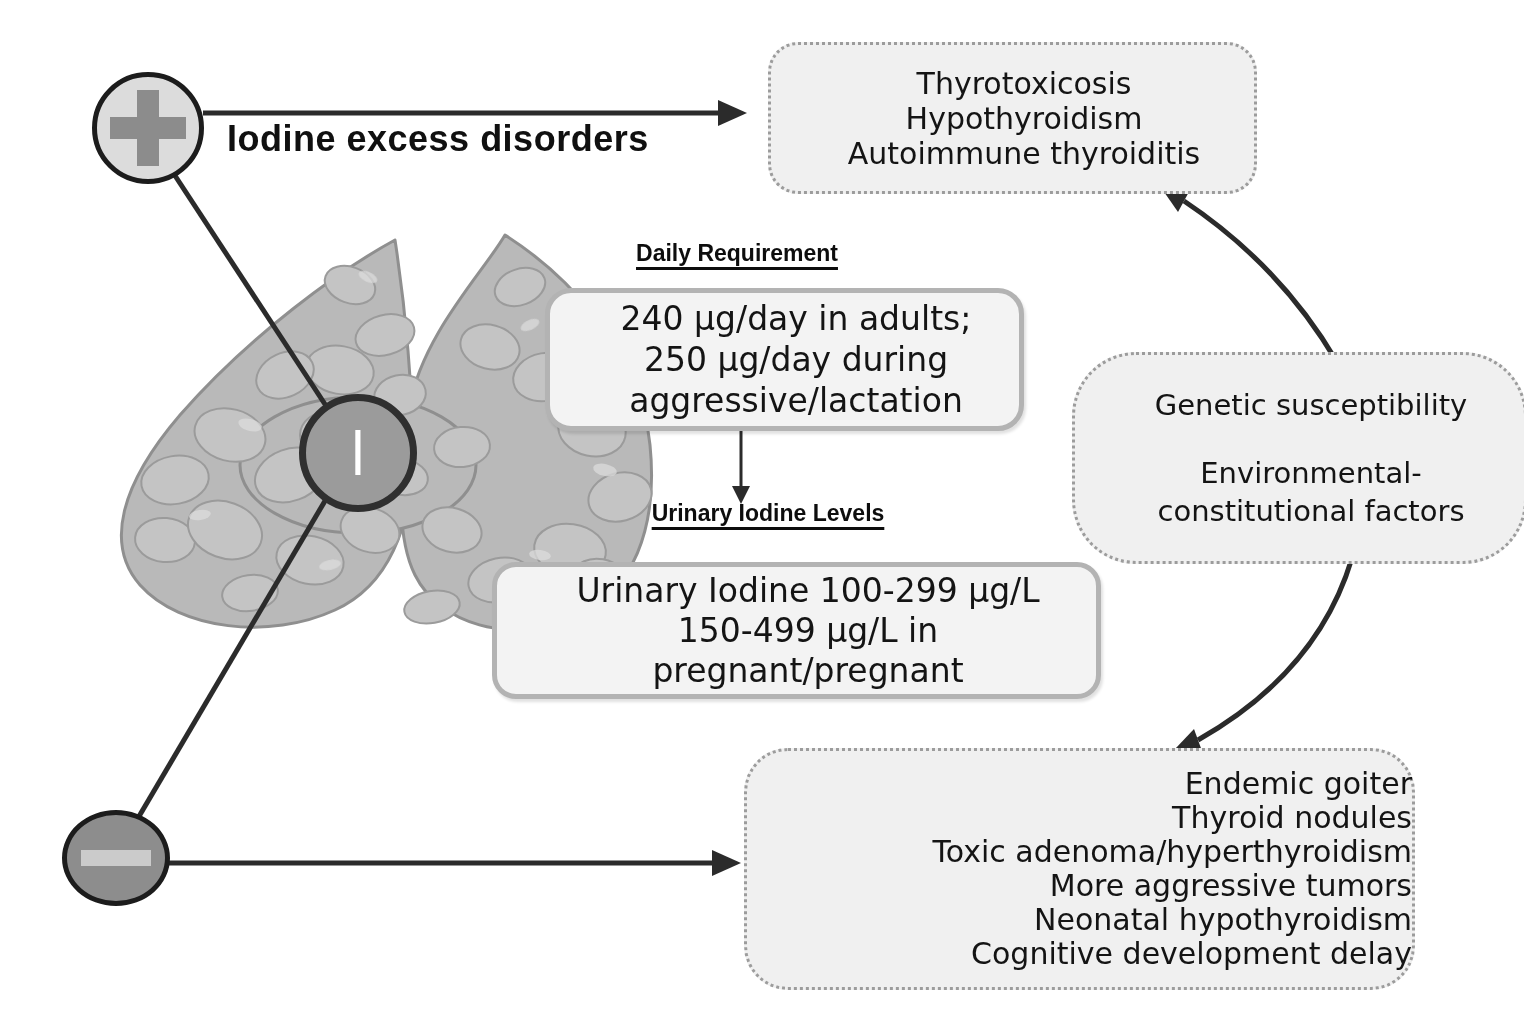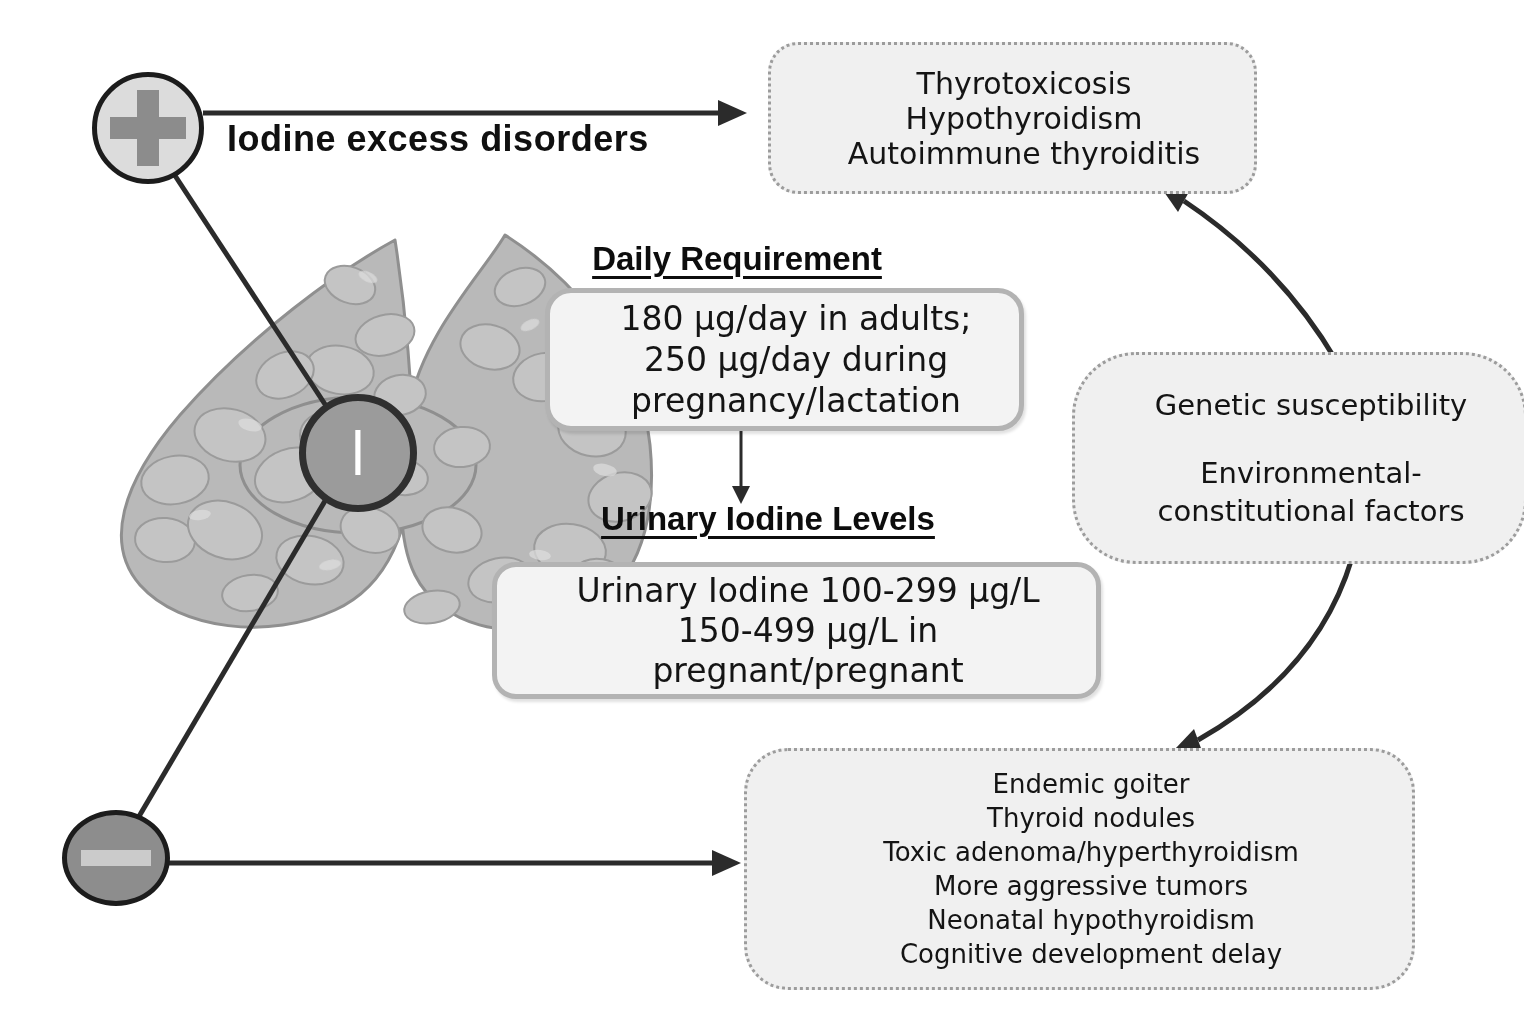--- a/index.html
+++ b/index.html
@@ -22,33 +22,33 @@
     border:5px solid #b3b3b3;background:#f3f3f3;
     box-shadow:2px 3px 3px rgba(0,0,0,0.12);
   }
   .box-line{white-space:nowrap;}
 
   #excess-box{left:768px;top:42px;width:460px;height:146px;border-radius:30px;
     font-size:30px;line-height:35px;}
   #factors-box{left:1072px;top:352px;width:426px;height:206px;border-radius:64px;
     font-size:29px;line-height:38px;}
   #deficiency-box{left:744px;top:748px;width:642px;height:236px;border-radius:44px;
-    font-size:26px;line-height:34px;}
+    font-size:30px;line-height:34px;align-items:flex-end;}
   #daily-box{left:545px;top:288px;width:446px;height:133px;border-radius:26px;
     font-size:33px;line-height:41px;}
   #normal-box{left:492px;top:562px;width:576px;height:127px;border-radius:24px;
     font-size:33px;line-height:40px;}
   .factors-gap{margin-top:30px;}
 
   
   .heading{
     position:absolute;z-index:3;font-family:"Liberation Sans",sans-serif;
     font-weight:bold;color:#0d0d0d;text-align:center;
     text-decoration:underline;text-decoration-thickness:3px;text-underline-offset:6px;
-    font-size:33px;white-space:nowrap;
+    font-size:23px;white-space:nowrap;
   }
   #daily-heading{left:537px;top:240px;width:400px;}
   #normal-heading{left:568px;top:500px;width:400px;}
 
   .pathway-label{
     position:absolute;z-index:3;font-family:"Liberation Sans",sans-serif;
     font-weight:bold;color:#101010;font-size:36px;white-space:nowrap;
     letter-spacing:0.5px;
     text-align:center;
   }
@@ -167,23 +167,23 @@
   <div class="heading" id="daily-heading">Daily Requirement</div>
   <div class="heading" id="normal-heading">Urinary Iodine Levels</div>
 
   <div class="node-box dotted" id="excess-box">
     <div class="box-line">Thyrotoxicosis</div>
     <div class="box-line">Hypothyroidism</div>
     <div class="box-line">Autoimmune thyroiditis</div>
   </div>
 
   <div class="node-box solid" id="daily-box">
-    <div class="box-line">180 μg/day in adults;</div>
+    <div class="box-line">240 μg/day in adults;</div>
     <div class="box-line">250 μg/day during</div>
-    <div class="box-line">pregnancy/lactation</div>
+    <div class="box-line">aggressive/lactation</div>
   </div>
 
   <div class="node-box solid" id="normal-box">
     <div class="box-line">Urinary Iodine 100-299 μg/L</div>
     <div class="box-line">150-499 μg/L in</div>
     <div class="box-line">pregnant/pregnant</div>
   </div>
 
   <div class="node-box dotted" id="factors-box">
     <div class="box-line">Genetic susceptibility</div>

